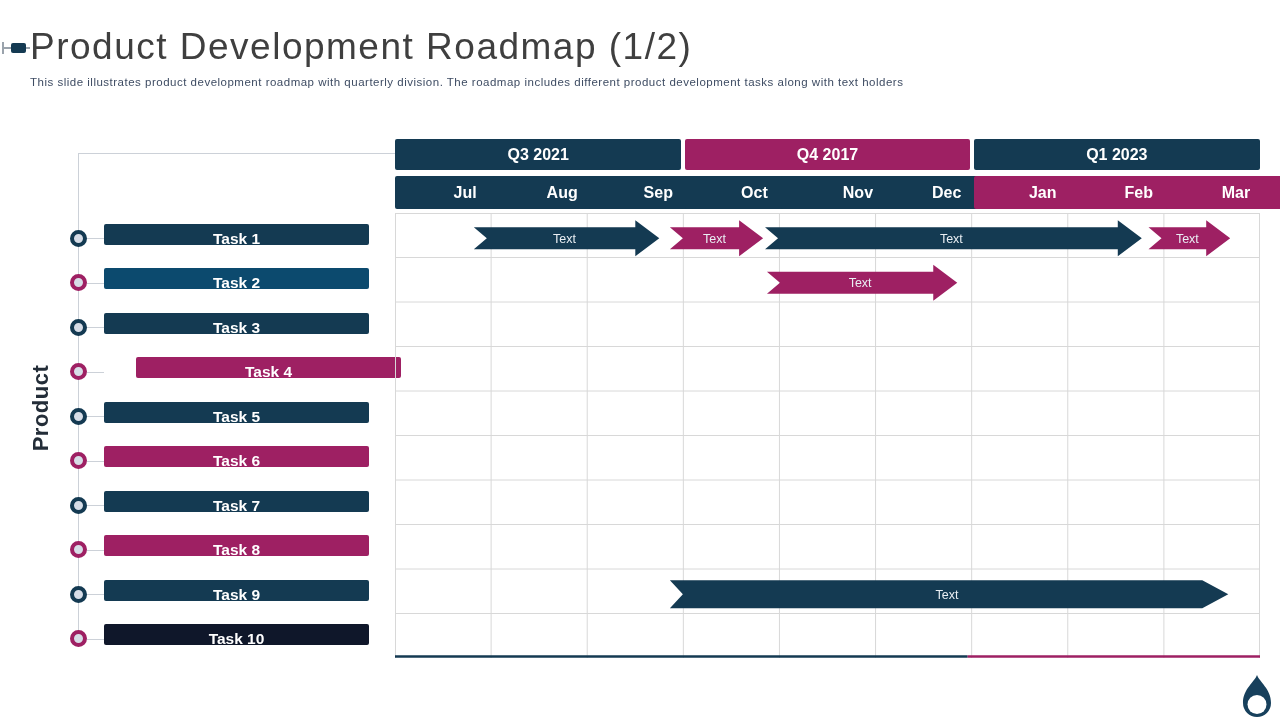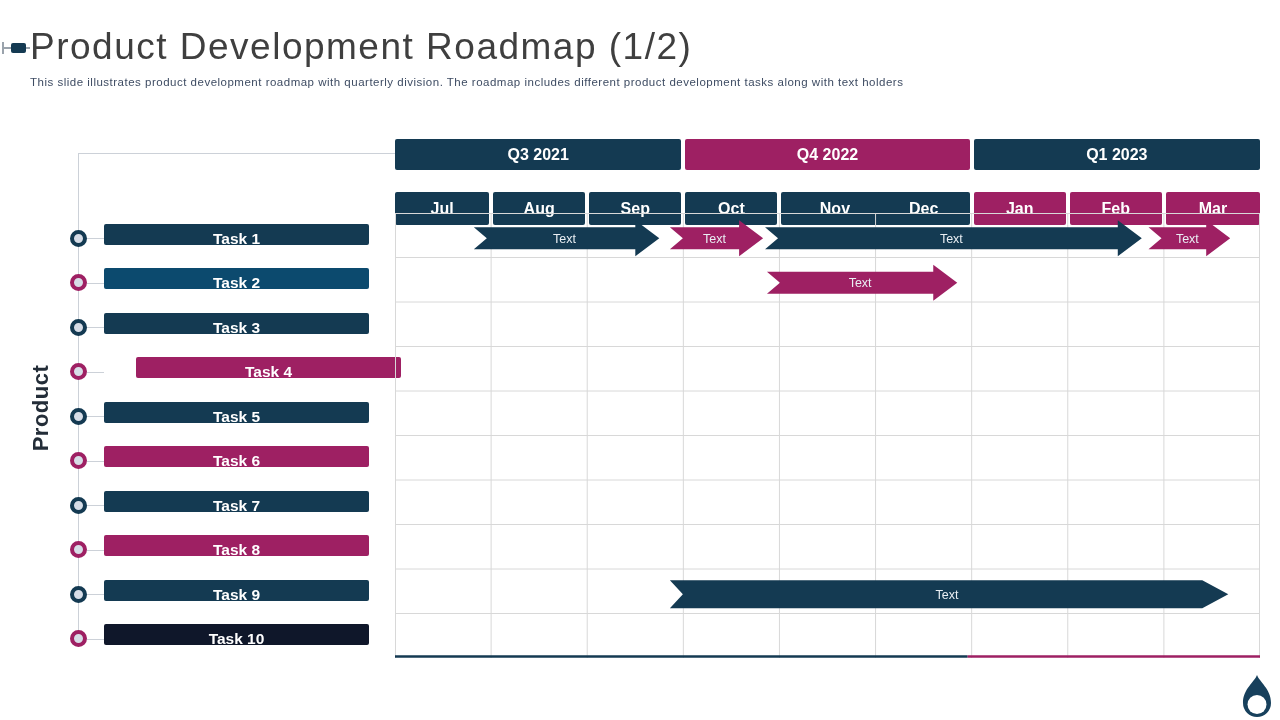--- a/index.html
+++ b/index.html
@@ -19,21 +19,21 @@
 
   
   .product-label{position:absolute;left:41px;top:408px;transform:translate(-50%,-50%) rotate(-90deg);
                  font-size:22px;font-weight:bold;color:#232d38;white-space:nowrap;letter-spacing:.5px;}
   .conn-v{position:absolute;left:78px;top:153px;width:1px;height:485px;background:#ccd1d8;}
   .conn-h{position:absolute;left:78px;top:153px;width:317px;height:1px;background:#ccd1d8;}
 
   
   .qcell,.mcell{position:absolute;color:#ffffff;text-align:center;border-radius:2px;font-weight:bold;}
   .qcell{top:139px;height:31px;line-height:31px;font-size:16px;}
-  .mcell{top:192px;height:33px;line-height:33px;font-size:16px;}
+  .mcell{top:176px;height:33px;line-height:33px;font-size:16px;padding-left:23px;}
 
   
   .task-bar{position:absolute;left:104px;width:265px;height:21px;border-radius:2px;color:#ffffff;
             font-weight:bold;font-size:15.5px;text-align:center;line-height:29px;}
   .task-dot{position:absolute;width:9px;height:9px;border-radius:50%;border:4px solid #143A52;
             background:#d7dde7;box-sizing:content-box;}
   .task-stub{position:absolute;height:1px;width:17px;left:87px;background:#ccd1d8;}
 
   
   #gantt-svg{position:absolute;left:395px;top:213px;}
@@ -55,21 +55,21 @@
   </div>
   <h1 class="slide-title">Product Development Roadmap (1/2)</h1>
   <p class="slide-subtitle">This slide illustrates product development roadmap with quarterly division. The roadmap includes different product development tasks along with text holders</p>
 
   <div class="product-label">Product</div>
   <div class="conn-v"></div>
   <div class="conn-h"></div>
 
   <div id="timeline">
       <div class="qcell" style="left: 395px; width: 286.333px; background: rgb(20, 58, 82);">Q3 2021</div>
-      <div class="qcell" style="left: 685.333px; width: 284.333px; background: rgb(158, 32, 99);">Q4 2022</div>
+      <div class="qcell" style="left: 685.333px; width: 284.333px; background: rgb(158, 32, 99);">Q4 2017</div>
       <div class="qcell" style="left: 973.667px; width: 286.333px; background: rgb(20, 58, 82);">Q1 2023</div>
       <div class="mcell" style="left: 395px; width: 94.1111px; background: rgb(20, 58, 82);">Jul</div>
       <div class="mcell" style="left: 493.111px; width: 92.1111px; background: rgb(20, 58, 82);">Aug</div>
       <div class="mcell" style="left: 589.222px; width: 92.1111px; background: rgb(20, 58, 82);">Sep</div>
       <div class="mcell" style="left: 685.333px; width: 92.1111px; background: rgb(20, 58, 82);">Oct</div>
       <div class="mcell" style="left: 781.444px; width: 107px; background: rgb(20, 58, 82);">Nov</div>
       <div class="mcell" style="left: 877.556px; width: 92.1111px; background: rgb(20, 58, 82);">Dec</div>
       <div class="mcell" style="left: 973.667px; width: 92.1111px; background: rgb(158, 32, 99);">Jan</div>
       <div class="mcell" style="left: 1069.78px; width: 92.1111px; background: rgb(158, 32, 99);">Feb</div>
       <div class="mcell" style="left: 1165.89px; width: 94.1111px; background: rgb(158, 32, 99);">Mar</div>

